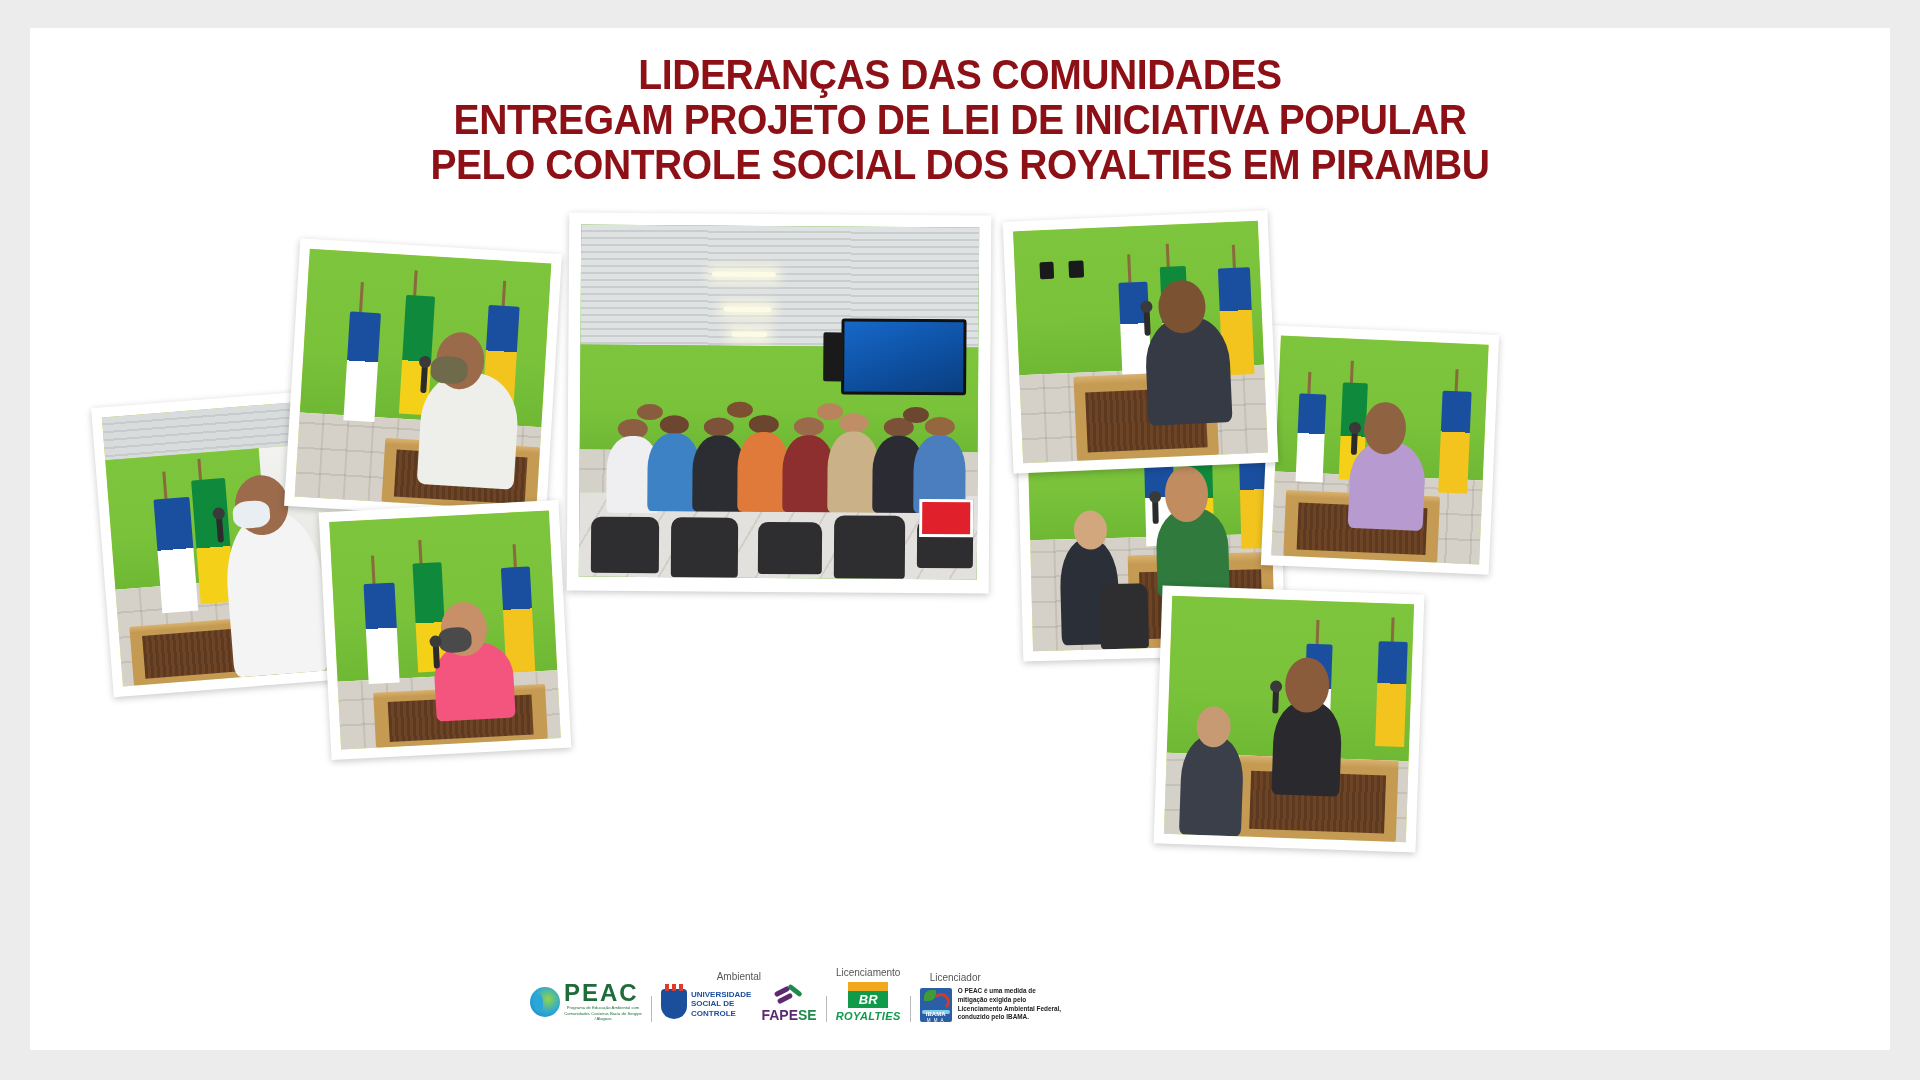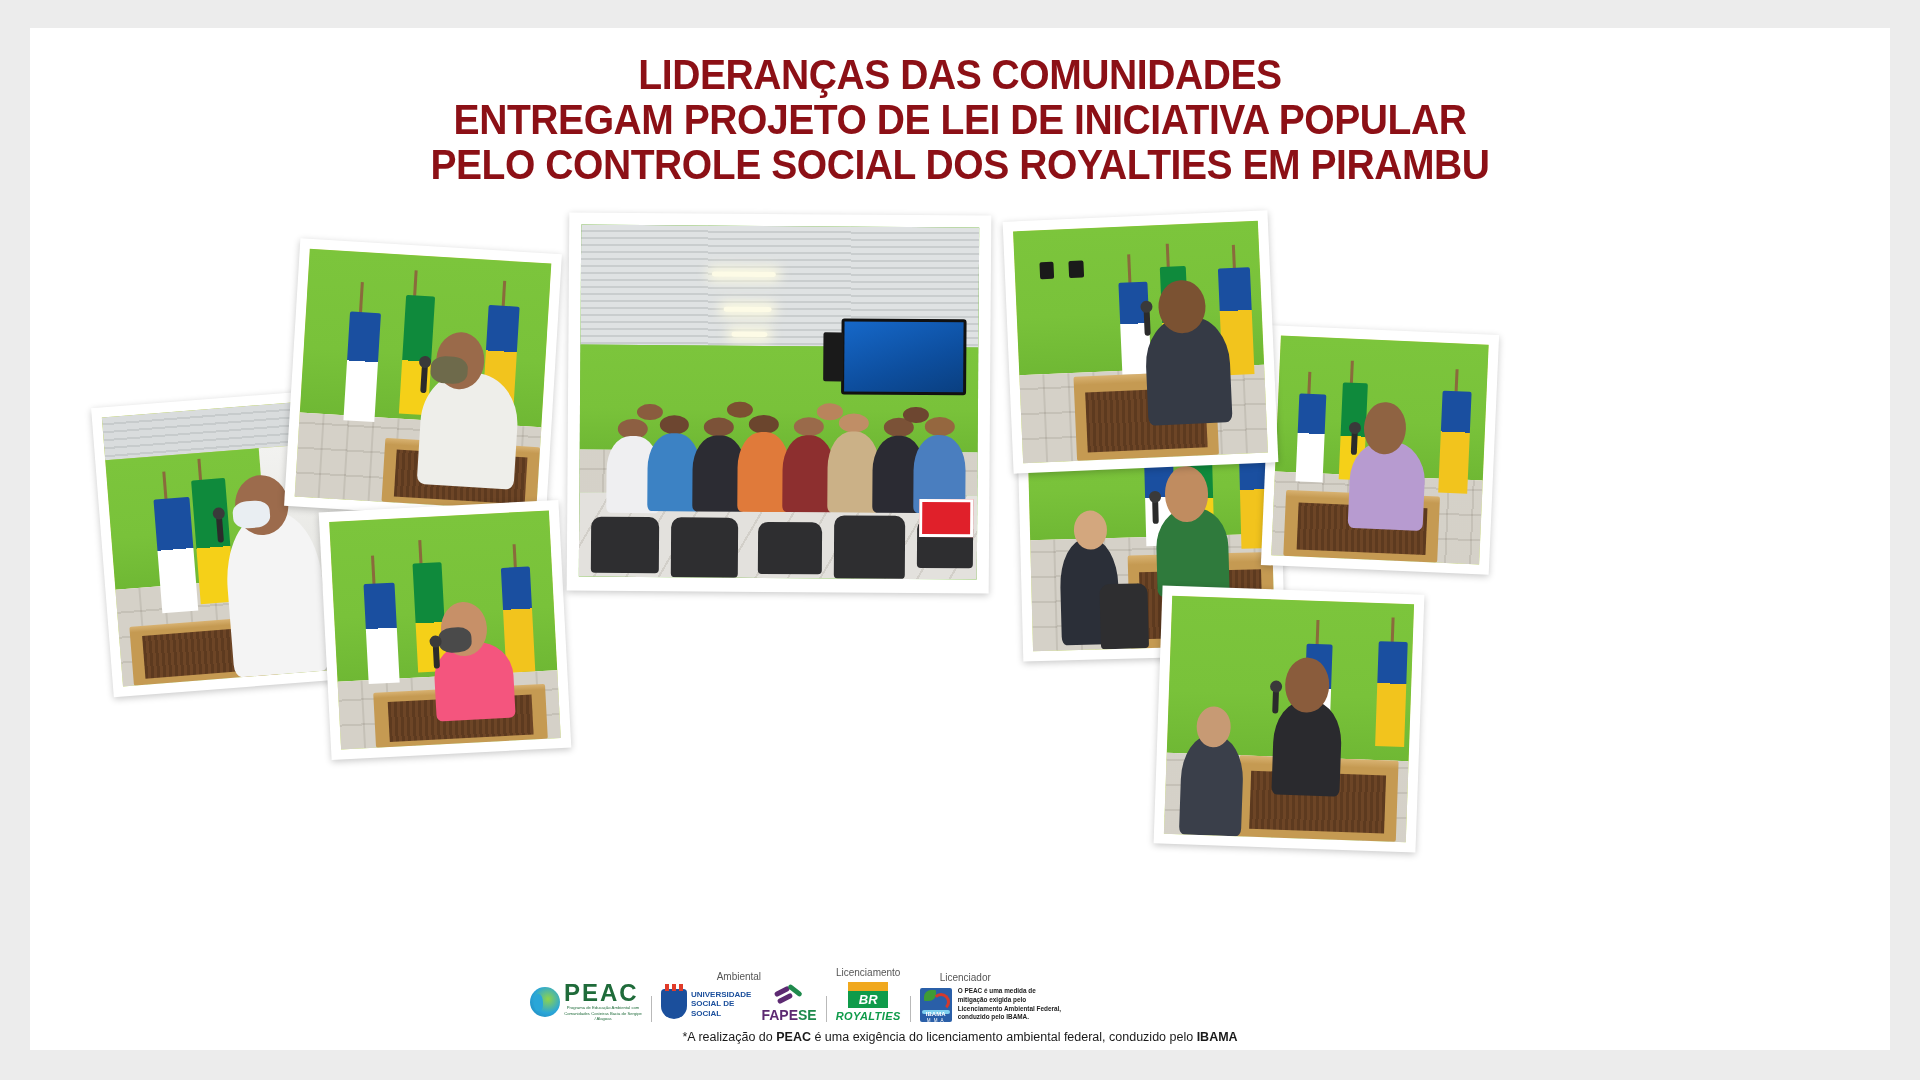--- a/index.html
+++ b/index.html
@@ -355,21 +355,21 @@
       <div class="sp-sep"></div>
 
       <div class="sp-group">
         <div class="sp-cap">Ambiental</div>
         <div class="sp-row">
           <div class="ufs">
             <div class="ufs-shield"></div>
             <div class="ufs-txt">
               <div>UNIVERSIDADE</div>
               <div>SOCIAL DE</div>
-              <div>SOCIAL</div>
+              <div>CONTROLE</div>
             </div>
           </div>
           <div class="fapese">
             <div class="fap-mark">
                 <i></i>
                 <i></i>
                 <i></i>
               </div>
             <div class="fap-name"><span>FAPE</span><em>SE</em></div>
           </div>
@@ -384,32 +384,29 @@
           <div class="petro-box">
               <span>BR</span>
             </div>
           <div class="petro-name">ROYALTIES</div>
         </div>
       </div>
 
       <div class="sp-sep"></div>
 
       <div class="sp-group" style="align-items:flex-start;">
-        <div class="sp-cap" style="align-self:flex-start;margin-left:20px;">Licenciador</div>
+        <div class="sp-cap" style="align-self:flex-start;margin-left:10px;">Licenciador</div>
         <div class="ibama">
           <div class="ib-mark">
             <i></i>
               <b></b>
               <u></u>
             <div class="ib-name">IBAMA</div>
             <div class="ib-cap">M M A</div>
           </div>
           <div class="ib-txt">O PEAC é uma medida de mitigação exigida pelo Licenciamento Ambiental Federal, conduzido pelo IBAMA.</div>
         </div>
       </div>
     </div>
 
-    <div class="foot" style="top:1002px;">
-      <span>*A realização do </span><b>PEAC</b><span> é uma exigência do licenciamento ambiental federal, conduzido pelo </span><b>IBAMA</b>
-    </div>
 
   </div>
 </div>
 
 </body></html>

